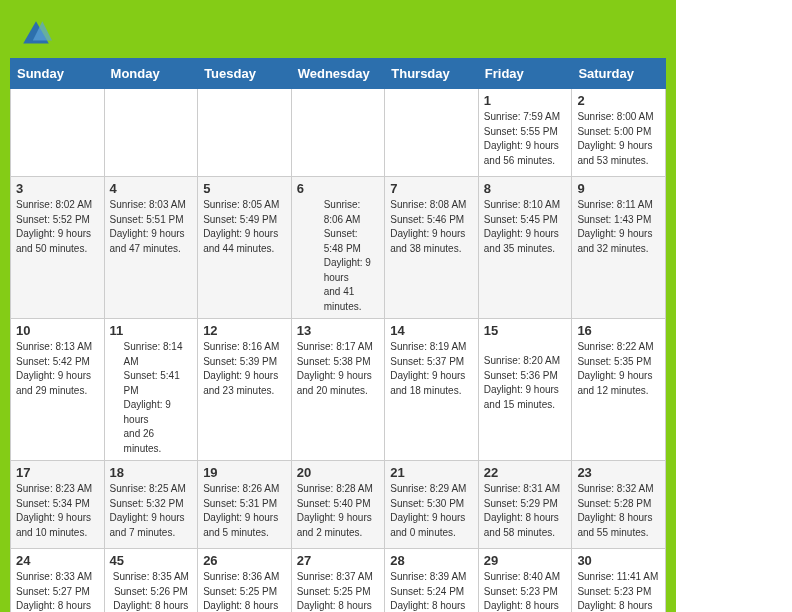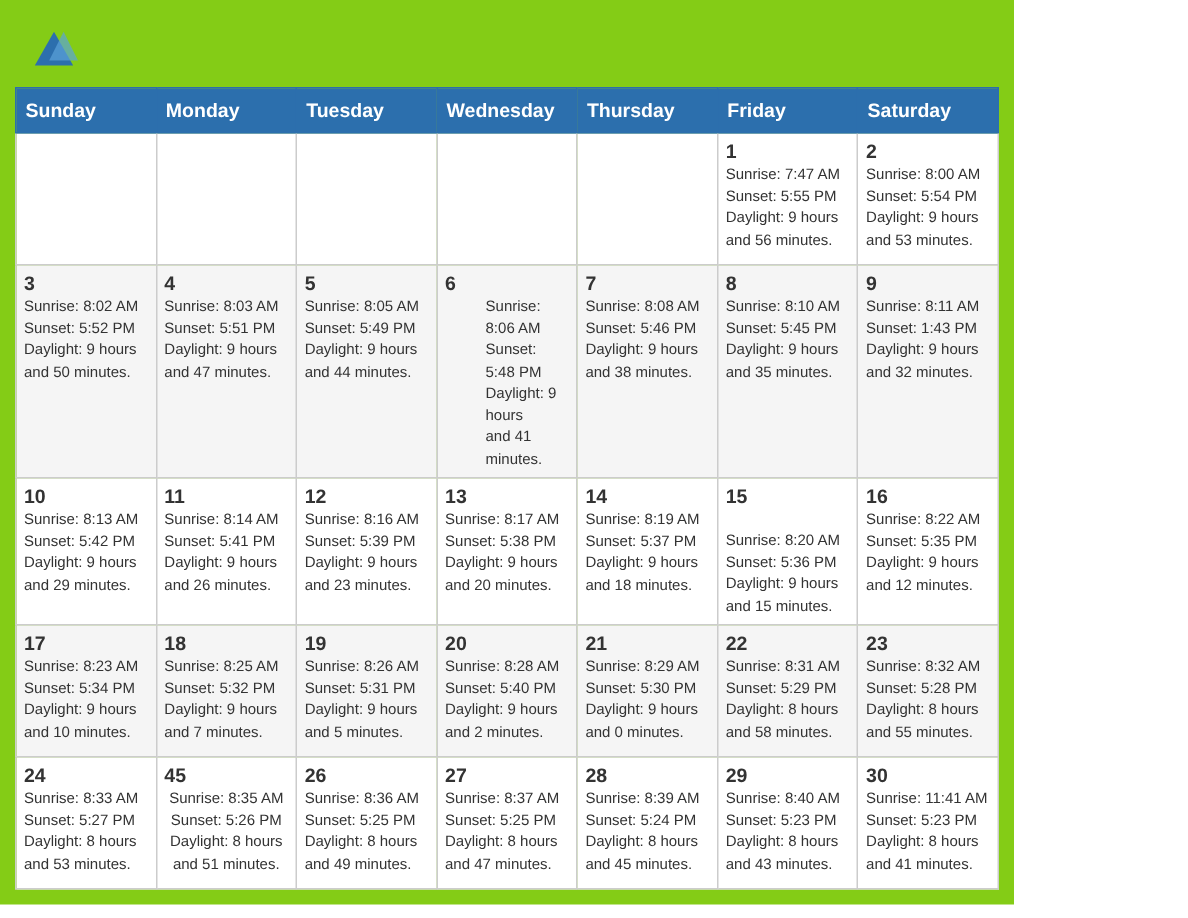--- a/index.html
+++ b/index.html
@@ -142,29 +142,29 @@
       </thead>
       <tbody id="calendar-body">
       <tr>
             <td class="empty-cell"></td>
             <td class="empty-cell"></td>
             <td class="empty-cell"></td>
             <td class="empty-cell"></td>
             <td class="empty-cell"></td>
             <td>
               <span class="day-num">1</span>
-              <div class="day-detail" style="white-space: pre-line;">Sunrise: 7:47 AM
+              <div class="day-detail" style="white-space: pre-line;">Sunrise: 7:59 AM
 Sunset: 5:55 PM
 Daylight: 9 hours
 and 56 minutes.</div>
             </td>
             <td>
               <span class="day-num">2</span>
               <div class="day-detail" style="white-space: pre-line;">Sunrise: 8:00 AM
-Sunset: 5:54 PM
+Sunset: 5:00 PM
 Daylight: 9 hours
 and 53 minutes.</div>
             </td>
           </tr>
           <tr>
             <td>
               <span class="day-num">3</span>
               <div class="day-detail" style="white-space: pre-line;">Sunrise: 8:02 AM
 Sunset: 5:52 PM
 Daylight: 9 hours
@@ -216,21 +216,21 @@
           <tr>
             <td>
               <span class="day-num">10</span>
               <div class="day-detail" style="white-space: pre-line;">Sunrise: 8:13 AM
 Sunset: 5:42 PM
 Daylight: 9 hours
 and 29 minutes.</div>
             </td>
             <td>
               <span class="day-num">11</span>
-              <div class="day-detail" style="white-space: pre-line;">Sunrise: 8:14 AM
+              <div class="day-detail" style="white-space: pre-line; margin-left: 14px;">Sunrise: 8:14 AM
 Sunset: 5:41 PM
 Daylight: 9 hours
 and 26 minutes.</div>
             </td>
             <td>
               <span class="day-num">12</span>
               <div class="day-detail" style="white-space: pre-line;">Sunrise: 8:16 AM
 Sunset: 5:39 PM
 Daylight: 9 hours
 and 23 minutes.</div>

